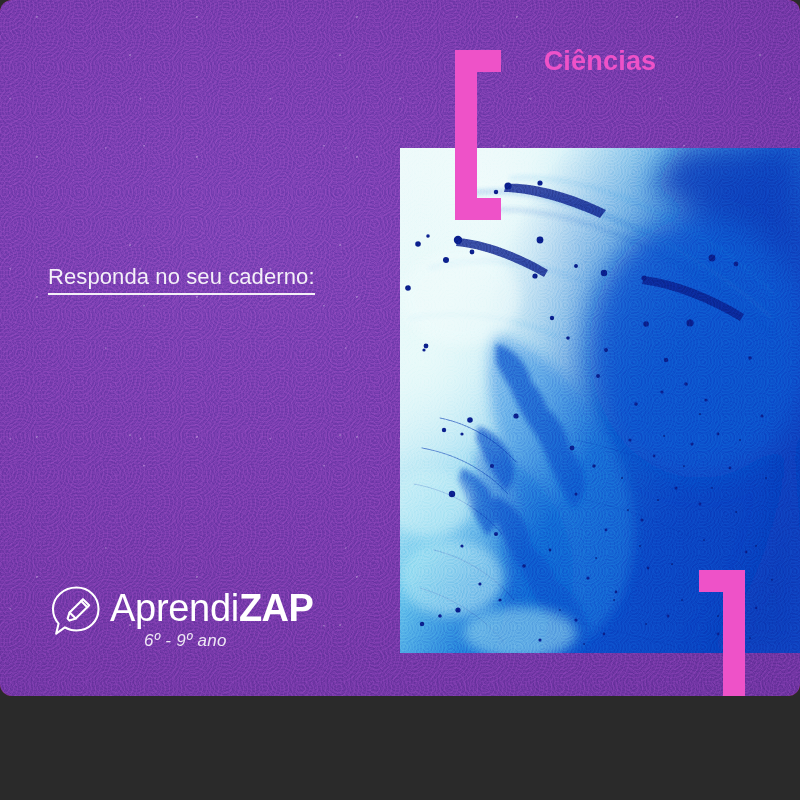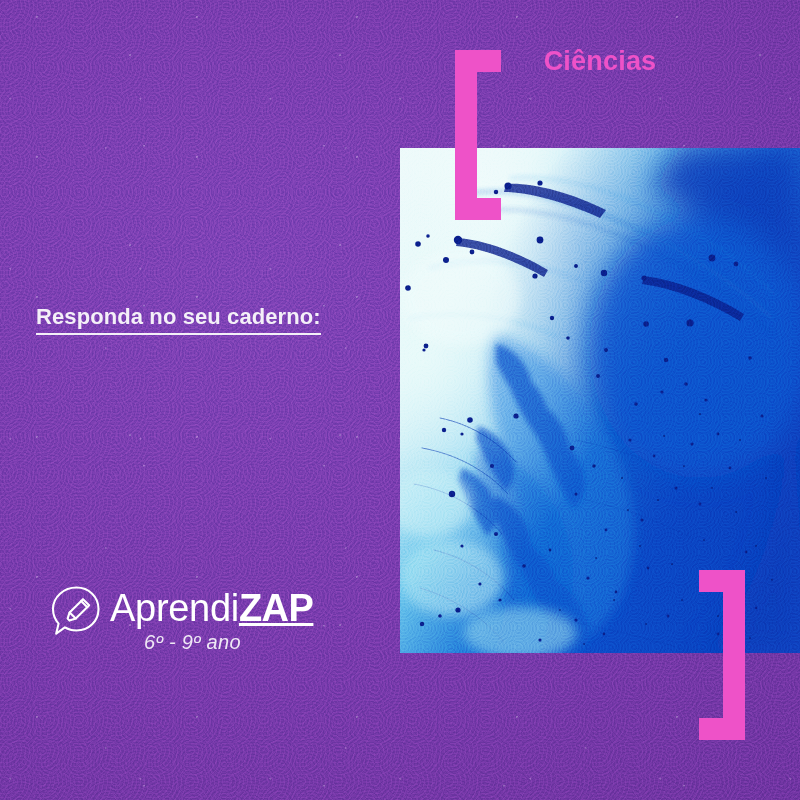--- a/index.html
+++ b/index.html
@@ -3,24 +3,25 @@
 <meta charset="utf-8">
 <style>
   html, body {
     margin: 0;
     padding: 0;
     background: #2a2a2a;
   }
   #canvas {
     position: relative;
     width: 800px;
-    height: 800px;
+    height: 696px;
     overflow: hidden;
     background: #7f1d1d;
     font-family: "Liberation Sans", sans-serif;
+    border-radius: 12px;
     -webkit-font-smoothing: antialiased;
   }
 
   
   .bg-base {
     position: absolute;
     inset: 0;
     background:
       radial-gradient(ellipse 120% 100% at 30% 35%, #8044b8 0%, #7a3cae 45%, #6e339f 100%);
   }
@@ -84,30 +85,29 @@
     width: 240px;
     text-align: center;
     font-size: 27px;
     font-weight: 700;
     letter-spacing: .2px;
     color: #ee52c8;
   }
 
   .prompt-head {
     position: absolute;
-    left: 36px;
+    left: 48px;
     top: 264px;
     font-size: 22px;
-    font-weight: 700;
+    font-weight: 400;
     color: #f4f0f8;
     letter-spacing: .1px;
     padding-bottom: 3px;
     border-bottom: 2px solid #f4f0f8;
     display: inline-block;
-    margin-top: 40px;
   }
 
   .question {
     position: absolute;
     left: 48px;
     top: 322px;
     width: 330px;
     font-size: 22px;
     line-height: 34px;
     font-weight: 400;
@@ -134,26 +134,26 @@
   .logo-word {
     position: absolute;
     left: 62px;
     top: 3px;
     font-size: 38px;
     line-height: 44px;
     color: #ffffff;
     white-space: nowrap;
   }
   .logo-word .light { font-weight: 400; letter-spacing: -.3px; }
-  .logo-word .bold  { font-weight: 800; letter-spacing: -.5px; text-decoration: underline; }
+  .logo-word .bold  { font-weight: 800; letter-spacing: -.5px; }
   .logo-sub {
     position: absolute;
     left: 96px;
     top: 48px;
-    font-size: 20px;
+    font-size: 17px;
     font-style: italic;
     font-weight: 400;
     color: #efe8f5;
     letter-spacing: .3px;
     white-space: nowrap;
   }
 </style>
 </head>
 <body>
 

